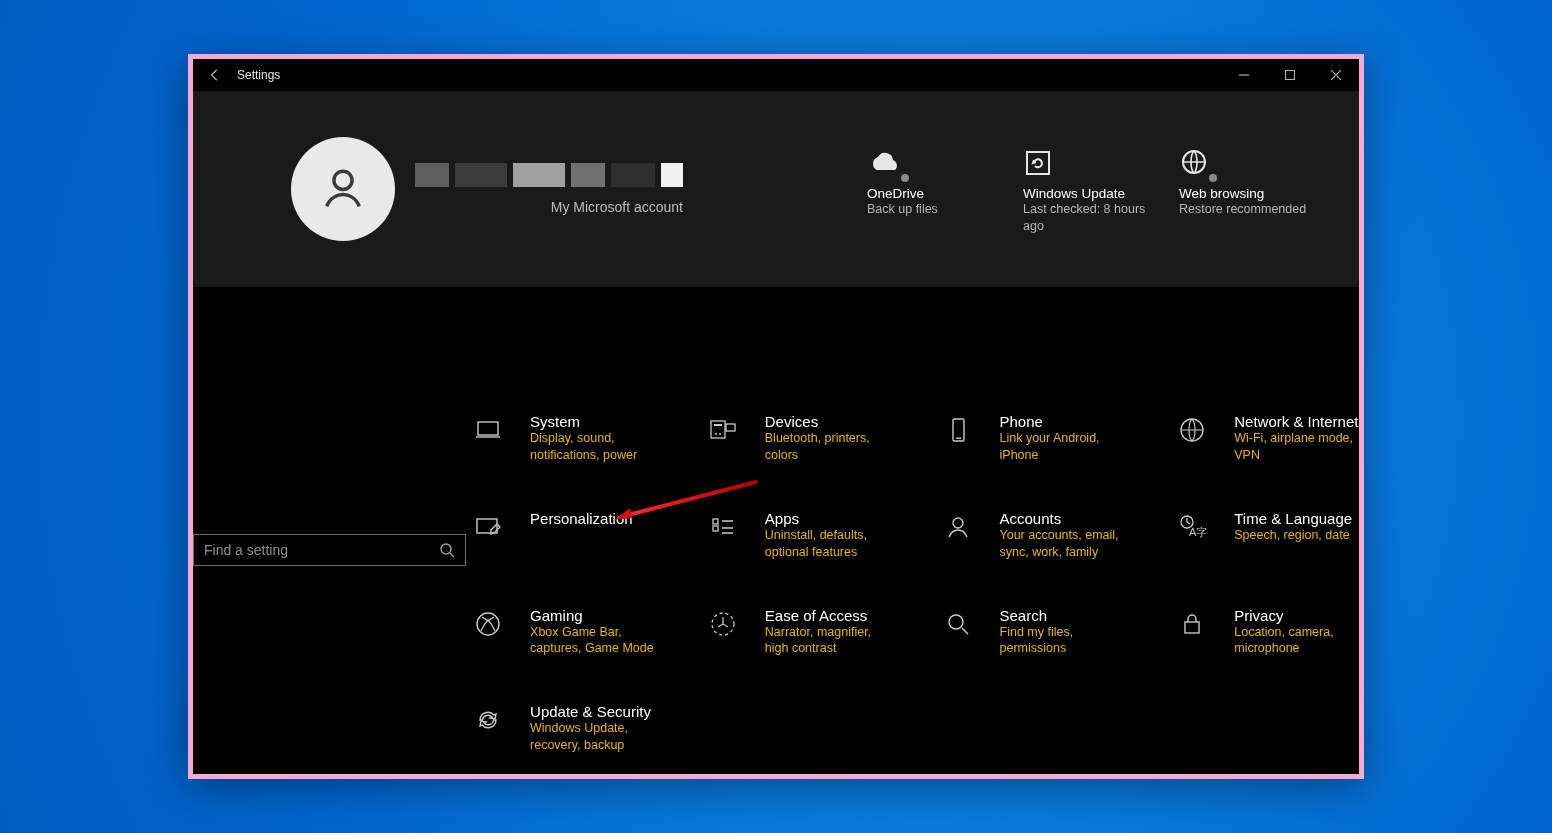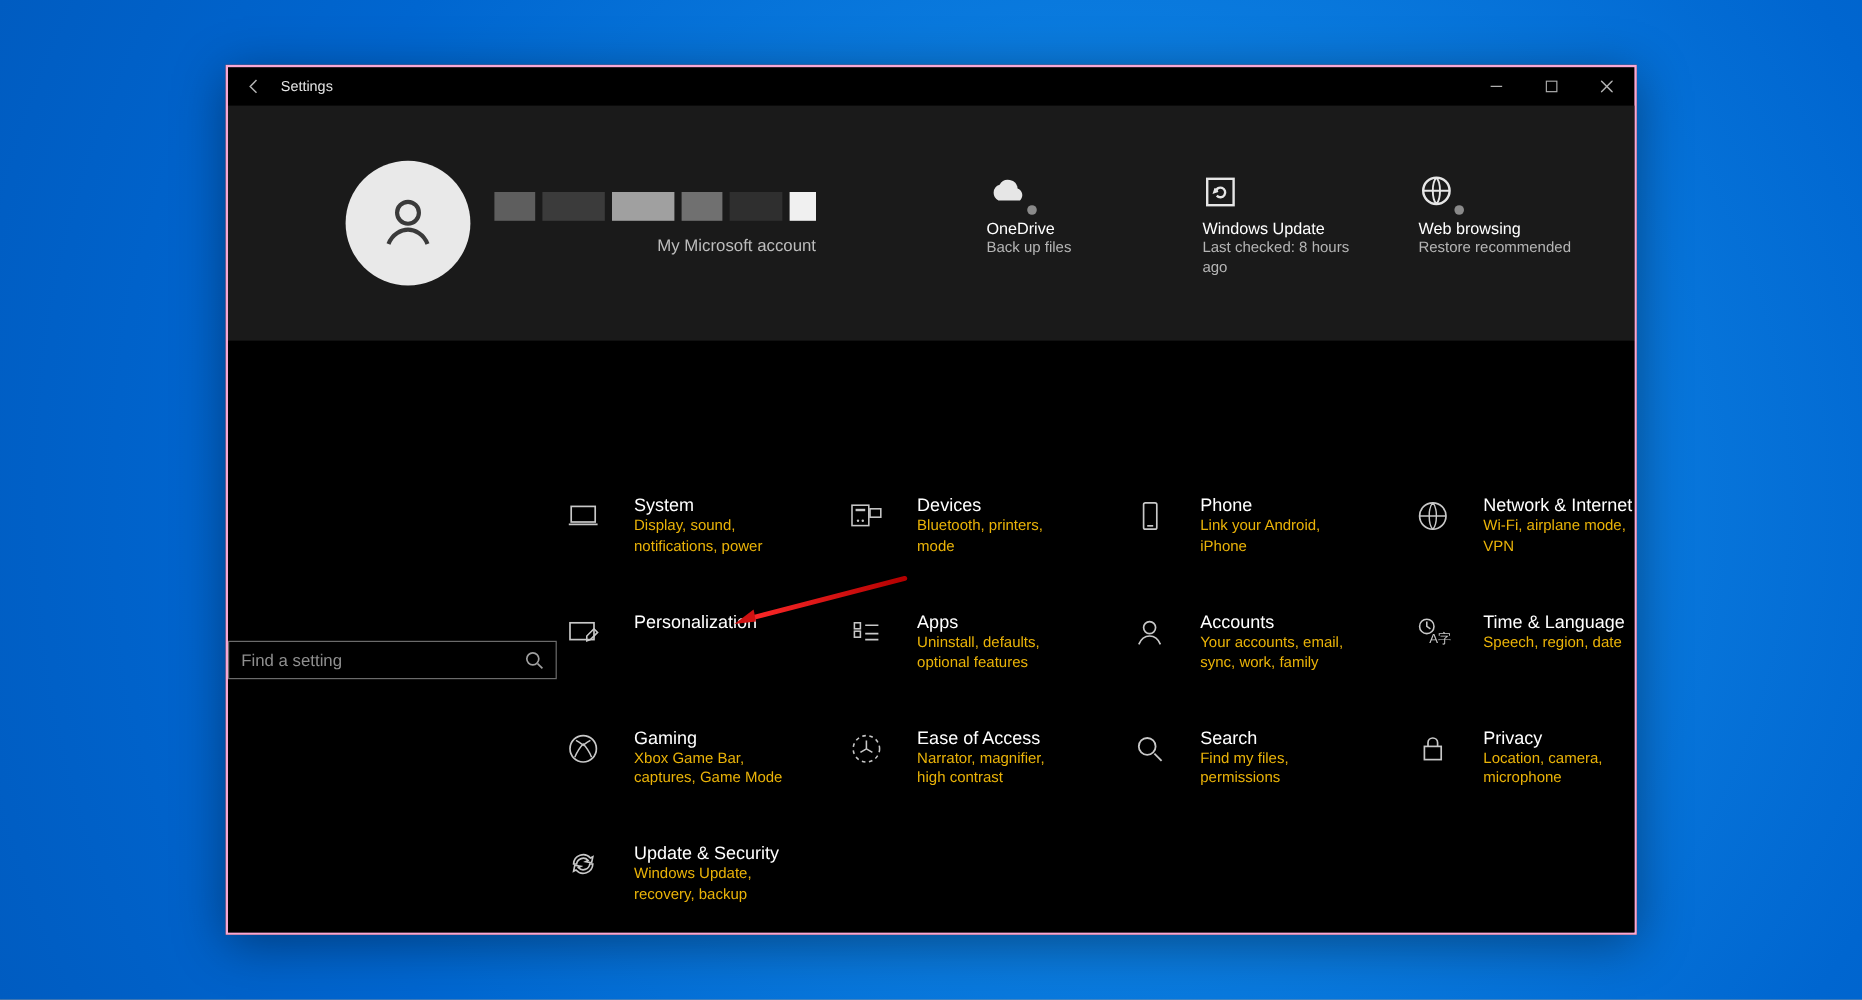--- a/index.html
+++ b/index.html
@@ -6,21 +6,21 @@
   html, body { width: 1552px; height: 833px; overflow: hidden; font-family: "Segoe UI", Tahoma, sans-serif; }
   body {
     background: radial-gradient(circle at 60% 50%, #2aa6ff 0%, #0b7de0 35%, #0066d0 70%, #005cc1 100%);
     display: flex; align-items: center; justify-content: center;
   }
   .window {
     width: 1176px; height: 725px;
     background: #000000;
     color: #e6e6e6;
     box-shadow: 0 8px 40px rgba(0,0,0,0.4);
-    border: 2px solid #f9a8d4;
+    border: 5px solid #f9a8d4;
     position: relative;
     display: flex; flex-direction: column;
   }
   
   .titlebar { height: 32px; display: flex; align-items: center; color: #e8e8e8; position: relative; }
   .titlebar .back { width: 44px; display:flex; align-items:center; justify-content:center; color:#b0b0b0; }
   .titlebar .title { font-size: 12px; color:#e6e6e6; }
   .titlebar .controls { position:absolute; right:0; top:0; display:flex; }
   .titlebar .controls .btn { width: 46px; height:32px; display:flex; align-items:center; justify-content:center; color:#b0b0b0; }
   
@@ -34,21 +34,21 @@
   }
   .account-text .redacted-row { display:flex; gap:6px; margin-bottom:12px; }
   .redacted { height:24px; display:inline-block; }
   .r1{width:34px;background:#5e5e5e;}
   .r2{width:52px;background:#3b3b3b;}
   .r3{width:52px;background:#a0a0a0;}
   .r4{width:34px;background:#707070;}
   .r5{width:44px;background:#2f2f2f;}
   .r6{width:22px;background:#f0f0f0;}
   .account-sub { color:#bdbdbd; font-size:14px;text-align:right; }
-  .header-tiles { display:flex; gap:48px; }
+  .header-tiles { display:flex; gap:24px; }
   .tile { width: 132px; display:flex; flex-direction:column; align-items:flex-start; }
   .tile-icon { height:38px; display:flex; align-items:center; position:relative; }
   .tile-title { font-size:13.5px; color:#ffffff; margin-top:4px; }
   .tile-sub { font-size:12.5px; color:#b5b5b5; line-height:1.3; }
   .dot { width:8px; height:8px; border-radius:50%; background:#8a8a8a; position:absolute; right:-8px; bottom:0; }
   
   .body { flex:1; background:#000000; display:flex; align-items:center; padding-top:38px; overflow:auto;}
   .searchbox {
     width: 320px; height:32px; border:1px solid #6b6b6b; background:transparent;
     display:flex; align-items:center; padding:0 10px; color:#9d9d9d;
@@ -188,21 +188,21 @@
           <svg width="30" height="30" viewBox="0 0 30 30">
               <rect x="3" y="6" width="14" height="17" fill="none" stroke="#c8c8c8" stroke-width="1.3"></rect>
               <rect x="18" y="9" width="9" height="7" fill="none" stroke="#c8c8c8" stroke-width="1.3"></rect>
               <rect x="6" y="9" width="8" height="2" fill="#c8c8c8"></rect>
               <circle cx="8" cy="19" r="1" fill="#c8c8c8"></circle>
               <circle cx="12" cy="19" r="1" fill="#c8c8c8"></circle>
             </svg>
         </div>
         <div class="cat-text">
             <div class="cat-title">Devices</div>
-            <div class="cat-desc">Bluetooth, printers, mode</div>
+            <div class="cat-desc">Bluetooth, printers, colors</div>
           </div>
       </div>
 
       <div class="cat">
         <div class="cat-icon">
           <svg width="30" height="30" viewBox="0 0 30 30">
               <rect x="10" y="4" width="11" height="22" rx="1.5" fill="none" stroke="#c8c8c8" stroke-width="1.4"></rect>
               <rect x="13" y="22.5" width="5" height="1.4" fill="#c8c8c8"></rect>
             </svg>
         </div>

